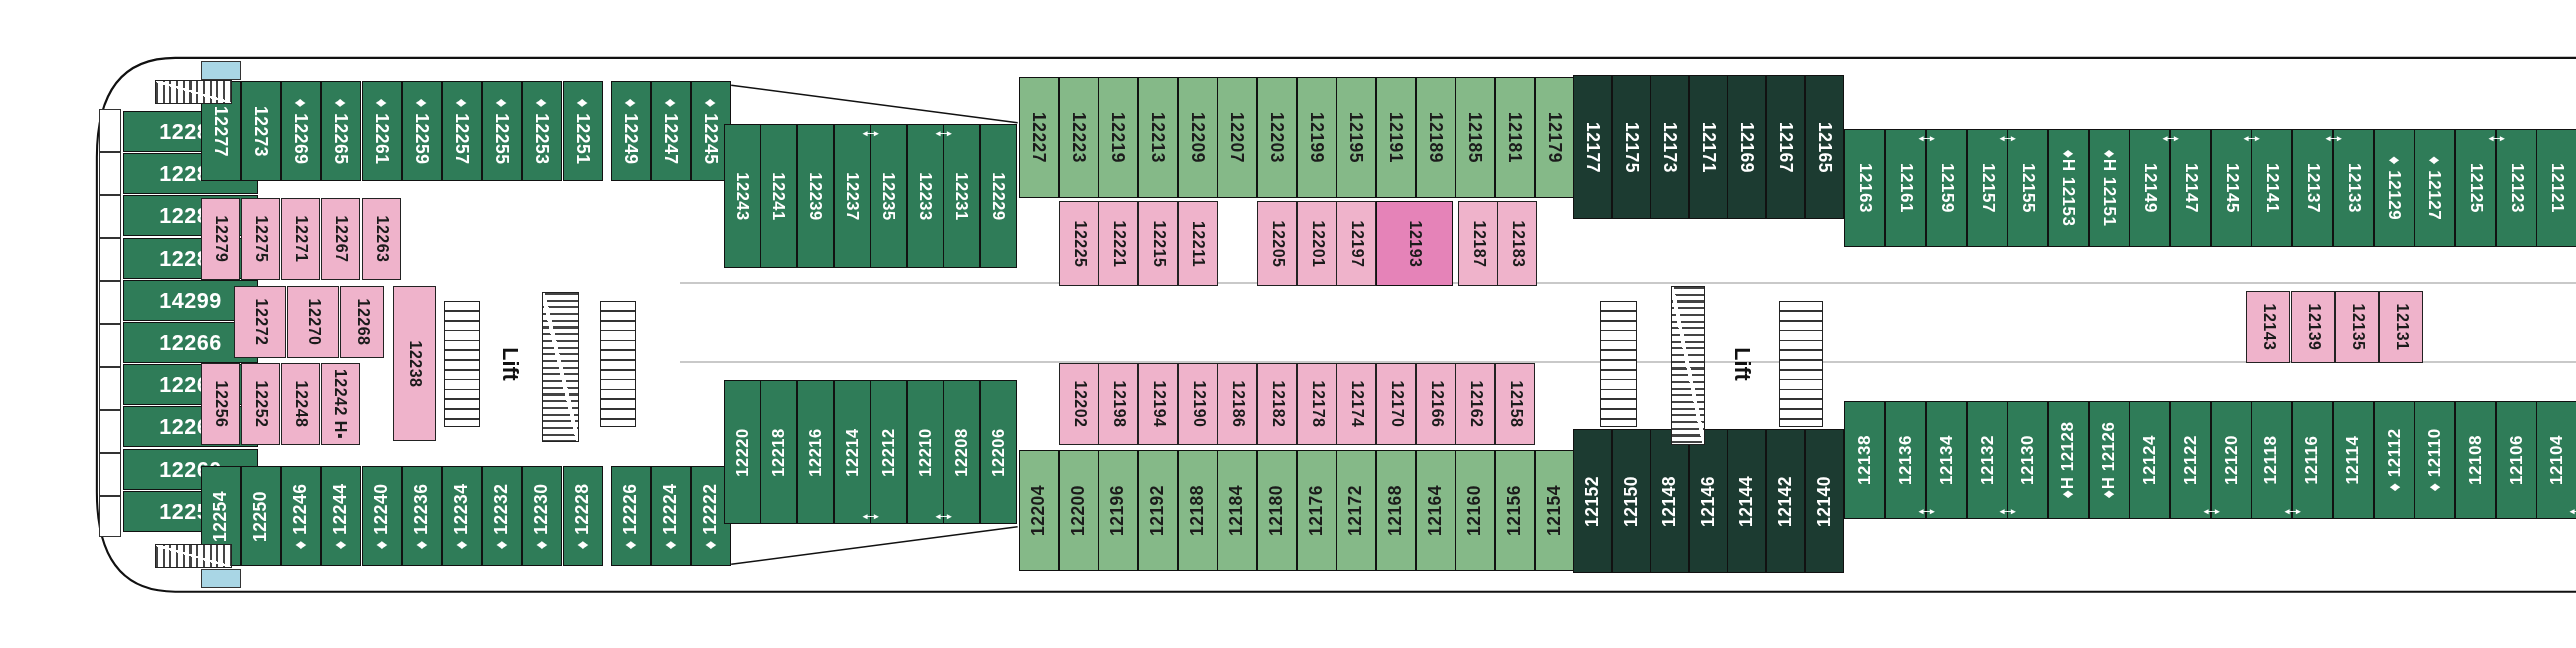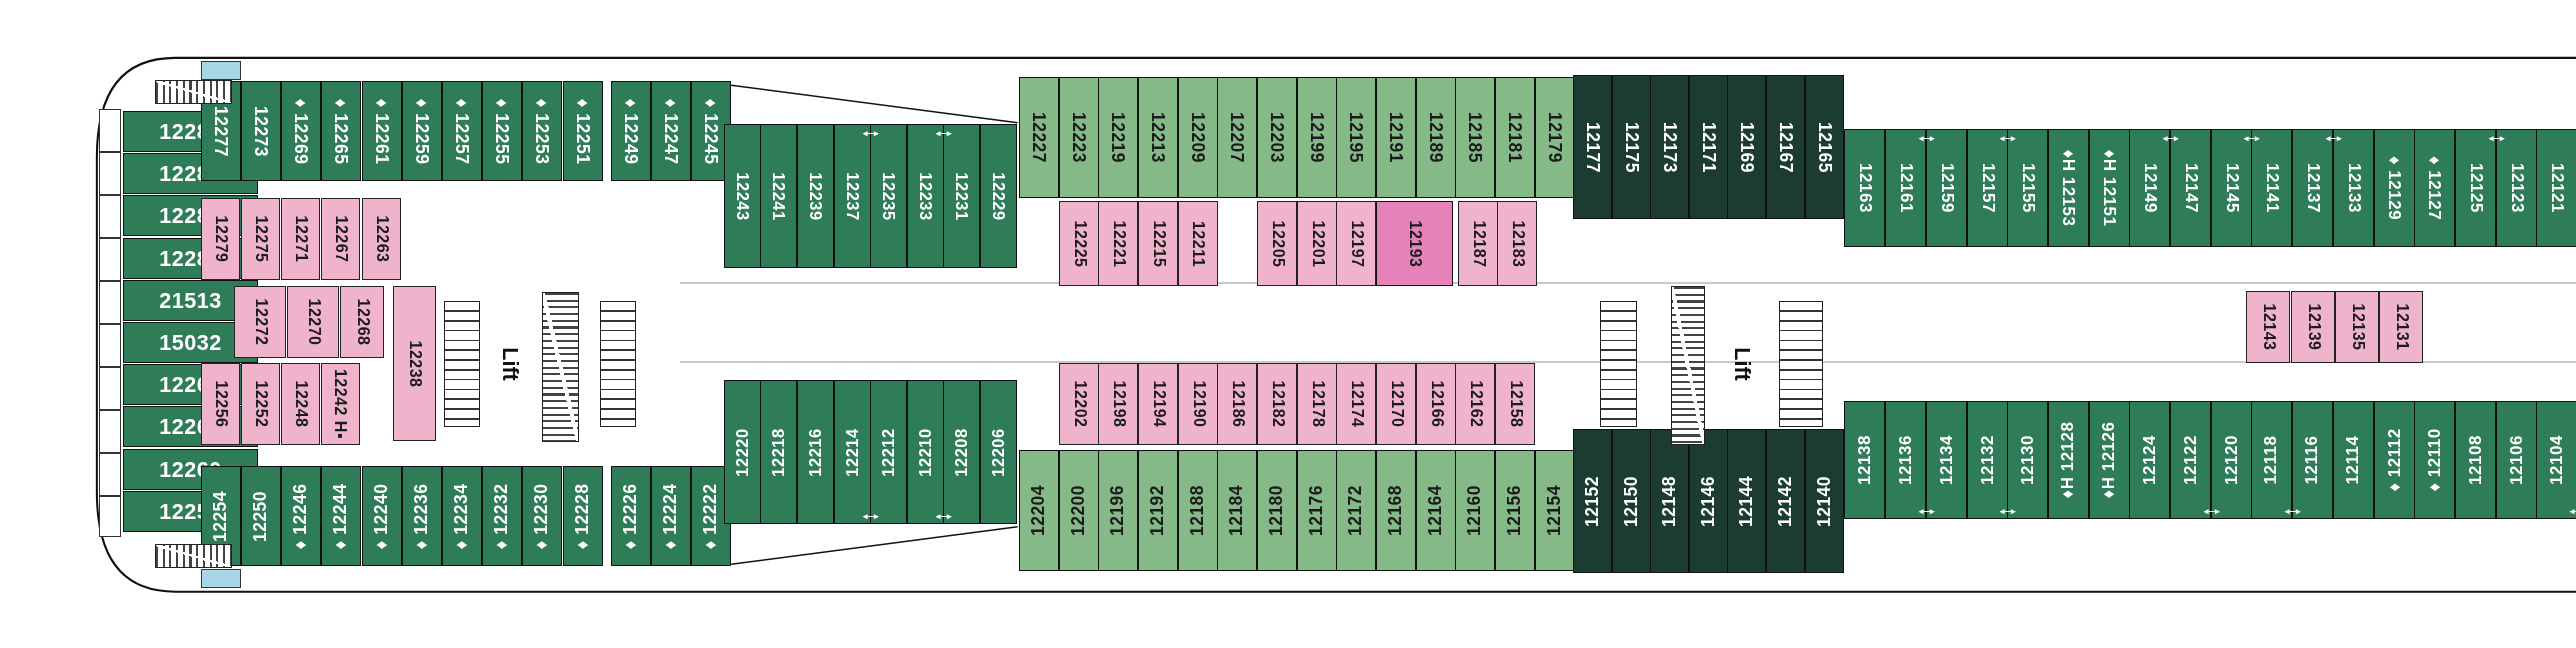--- a/index.html
+++ b/index.html
@@ -59,24 +59,24 @@
       <div class="cab c-dg rot0" style="left: 123px; top: 153px; width: 135px; height: 41px;">
         <span class="lbl" style="font-size: 21.6px;">12283</span>
       </div>
       <div class="cab c-dg rot0" style="left: 123px; top: 195px; width: 135px; height: 41px;">
         <span class="lbl" style="font-size: 21.6px;">12285</span>
       </div>
       <div class="cab c-dg rot0" style="left: 123px; top: 238px; width: 135px; height: 41px;">
         <span class="lbl" style="font-size: 21.6px;">12287</span>
       </div>
       <div class="cab c-dg rot0" style="left: 123px; top: 280px; width: 135px; height: 41px;">
-        <span class="lbl" style="font-size: 21.6px;">21513</span>
+        <span class="lbl" style="font-size: 21.6px;">14299</span>
       </div>
       <div class="cab c-dg rot0" style="left: 123px; top: 322px; width: 135px; height: 41px;">
-        <span class="lbl" style="font-size: 21.6px;">15032</span>
+        <span class="lbl" style="font-size: 21.6px;">12266</span>
       </div>
       <div class="cab c-dg rot0" style="left: 123px; top: 364px; width: 135px; height: 41px;">
         <span class="lbl" style="font-size: 21.6px;">12264</span>
       </div>
       <div class="cab c-dg rot0" style="left: 123px; top: 406px; width: 135px; height: 41px;">
         <span class="lbl" style="font-size: 21.6px;">12262</span>
       </div>
       <div class="cab c-dg rot0" style="left: 123px; top: 449px; width: 135px; height: 41px;">
         <span class="lbl" style="font-size: 21.6px;">12260</span>
       </div>

